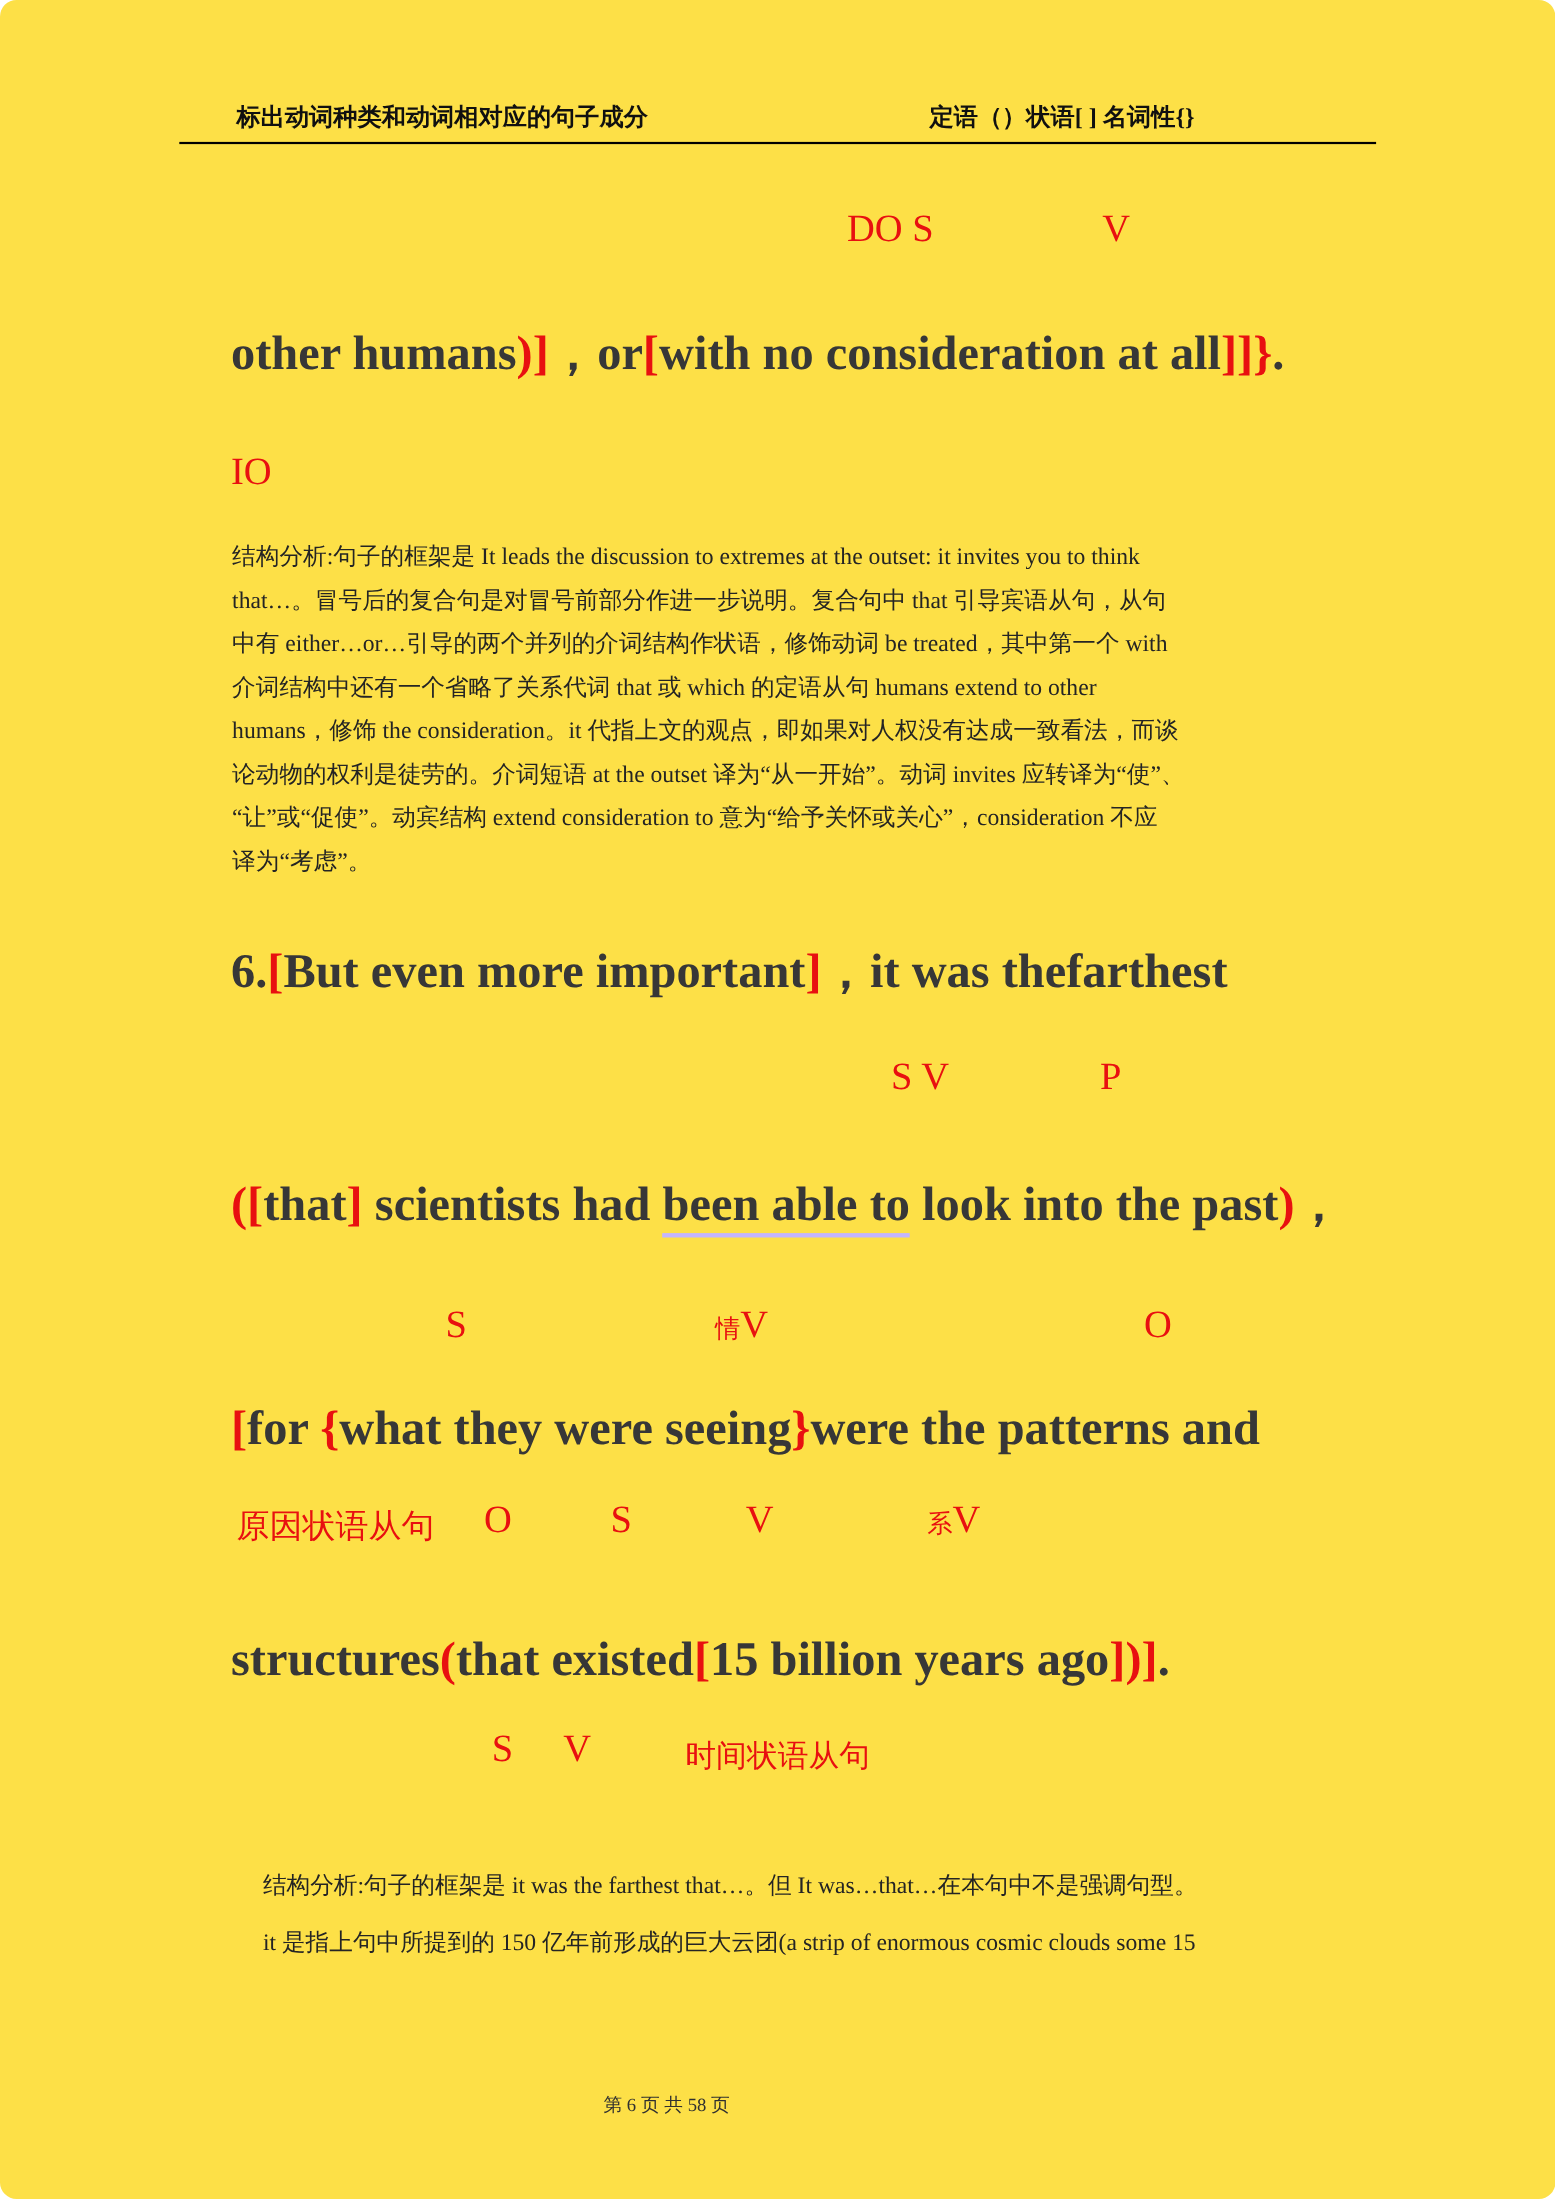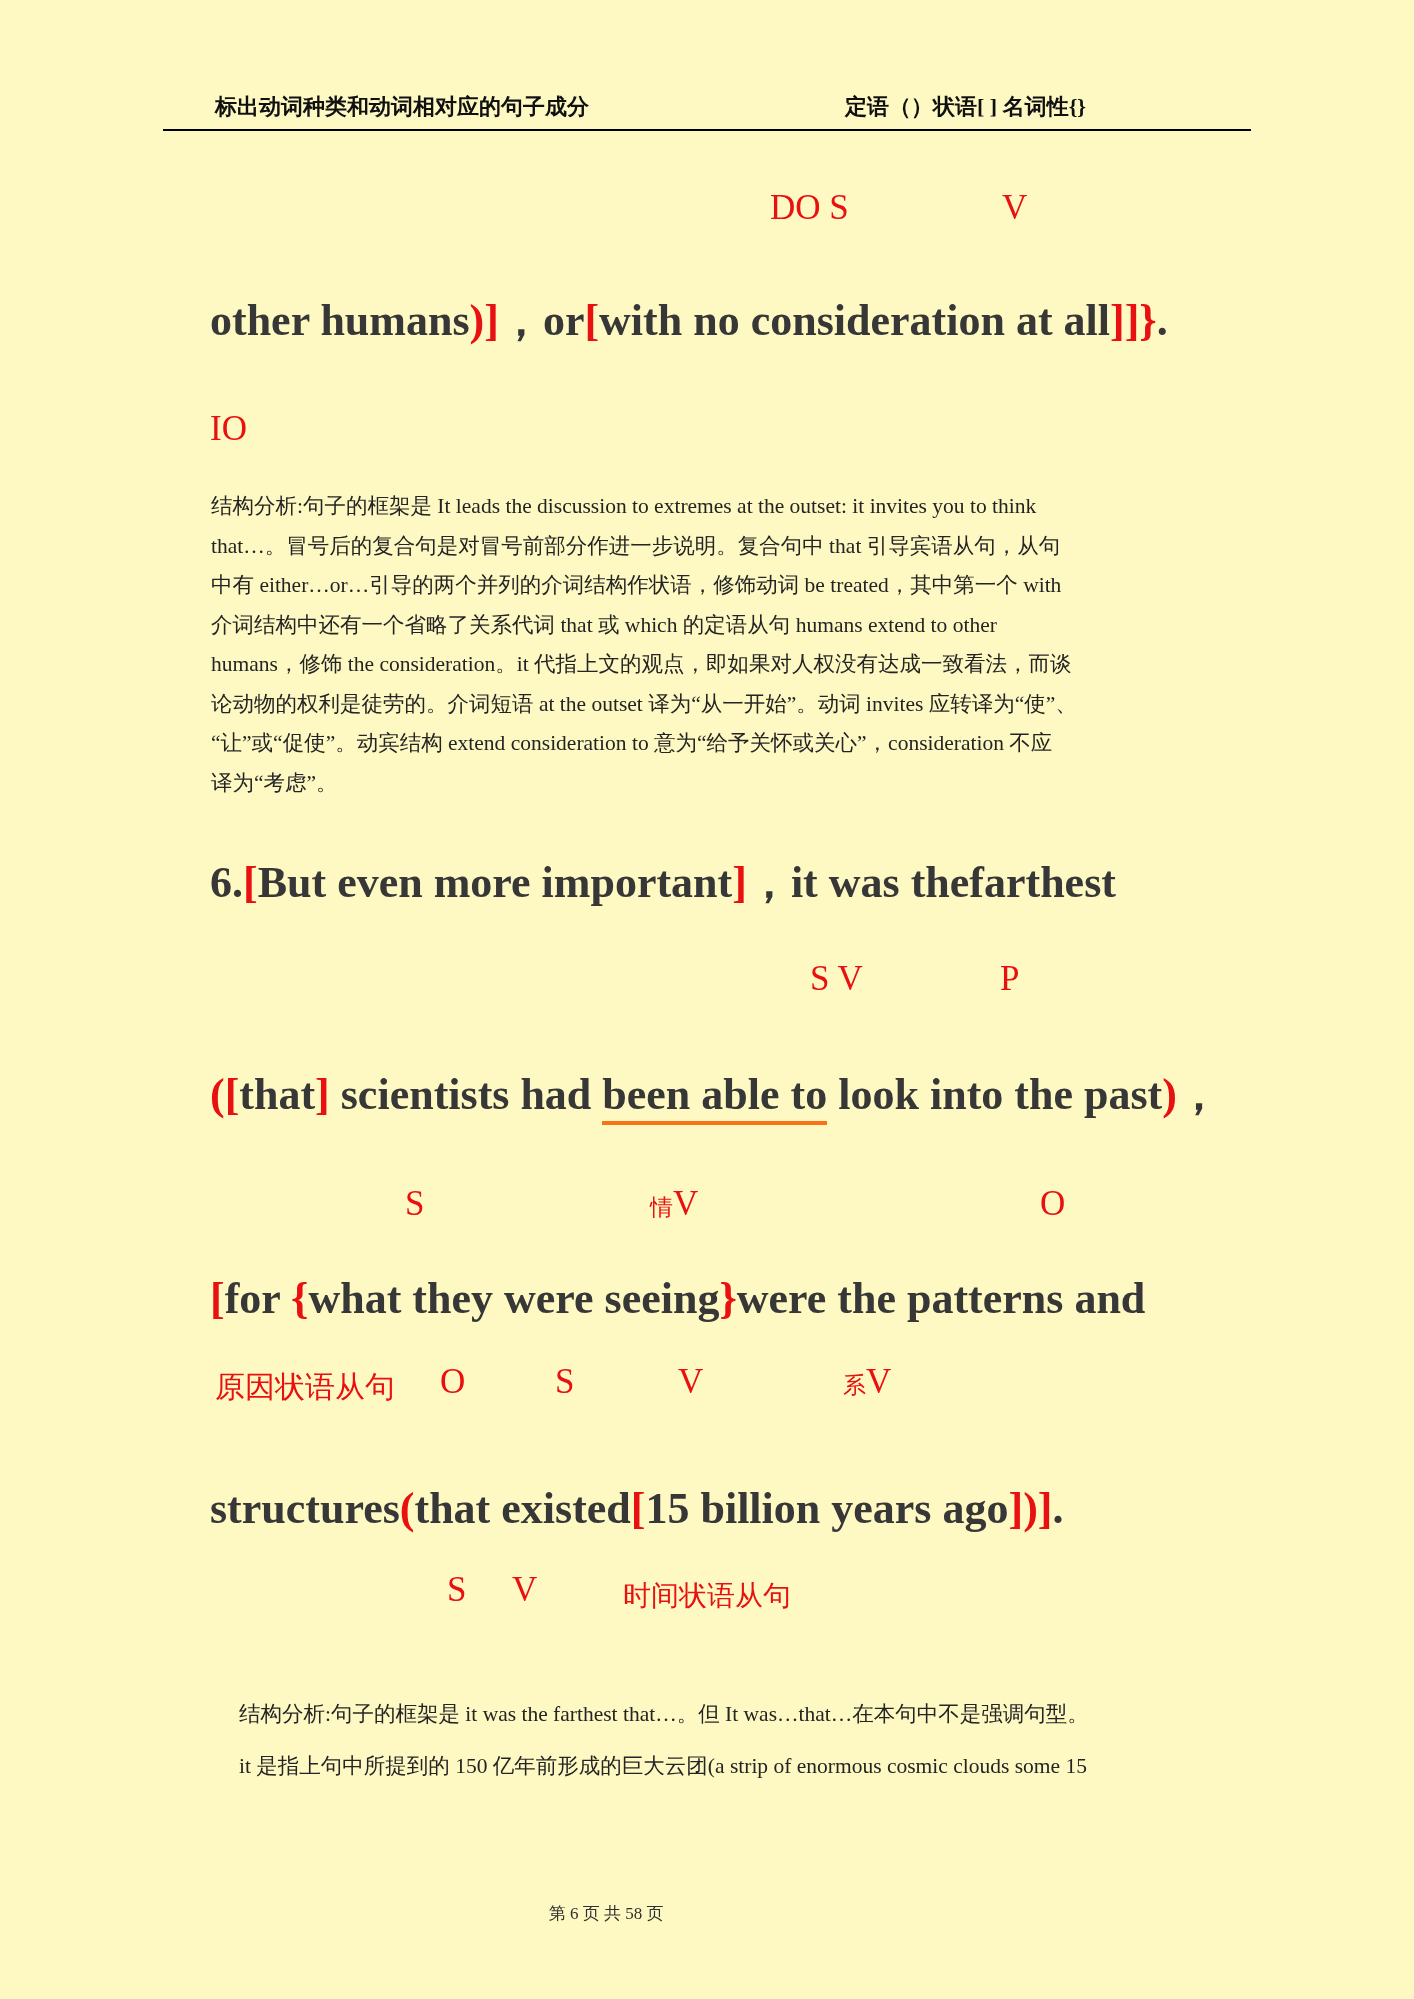--- a/index.html
+++ b/index.html
@@ -1,26 +1,26 @@
 <!DOCTYPE html>
 <html><head>
 <meta charset="utf-8">
 <style>
   html,body { margin:0; padding:0; background:#ffffff; }
   .page {
-    position:relative; width:1414px; height:1999px; background:#fef9c3;
-    font-family:"Liberation Serif","DejaVu Serif",serif; overflow:hidden;
+    position:relative; width:1414px; height:1999px; background:#fde047;
+    font-family:"Liberation Serif","DejaVu Serif",serif; overflow:hidden;border-radius:15px;
   }
   .abs { position:absolute; white-space:nowrap; }
   .hdr { font-weight:bold; font-size:22px; color:#101010; }
   .rule { position:absolute; left:163px; top:129px; width:1088px; height:0; border-top:2px solid #000; }
   .bold-line { font-weight:bold; font-size:44px; color:#373737; }
   .blk { color:#373737; }
   .red { color:#e81010; }
-  .u-red { border-bottom:4px solid #f97316; padding-bottom:2px; }
+  .u-red { border-bottom:4px solid #c4b5fd; padding-bottom:2px; }
   .ann { font-size:35px; color:#e81010; }
   .cjk-sm { font-size:23px; }
   .cjk-md { font-size:30px; }
   .cjk-md2 { font-size:28px; }
   .para { font-size:21.5px; color:#242424; line-height:39.5px; white-space:nowrap; }
   .para2 { font-size:21.5px; color:#242424; line-height:52px; white-space:nowrap; }
   .footer { position:absolute; left:0; top:1902px; width:1212px; text-align:center;
             font-size:17px; color:#303030; }
 </style>
 </head>

